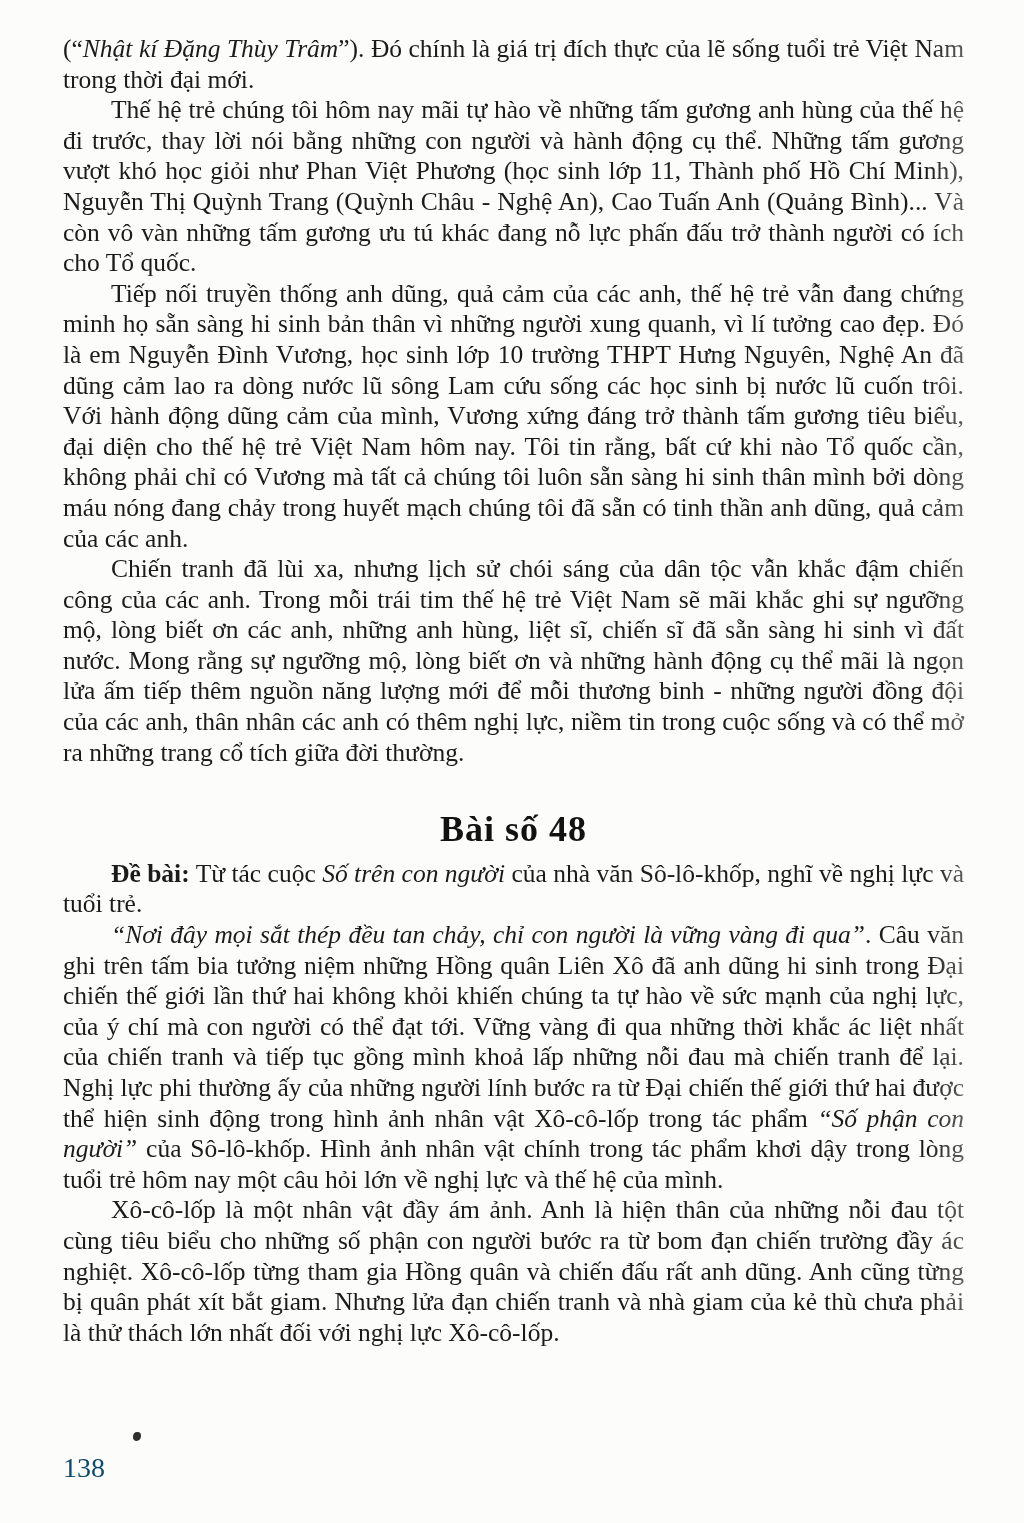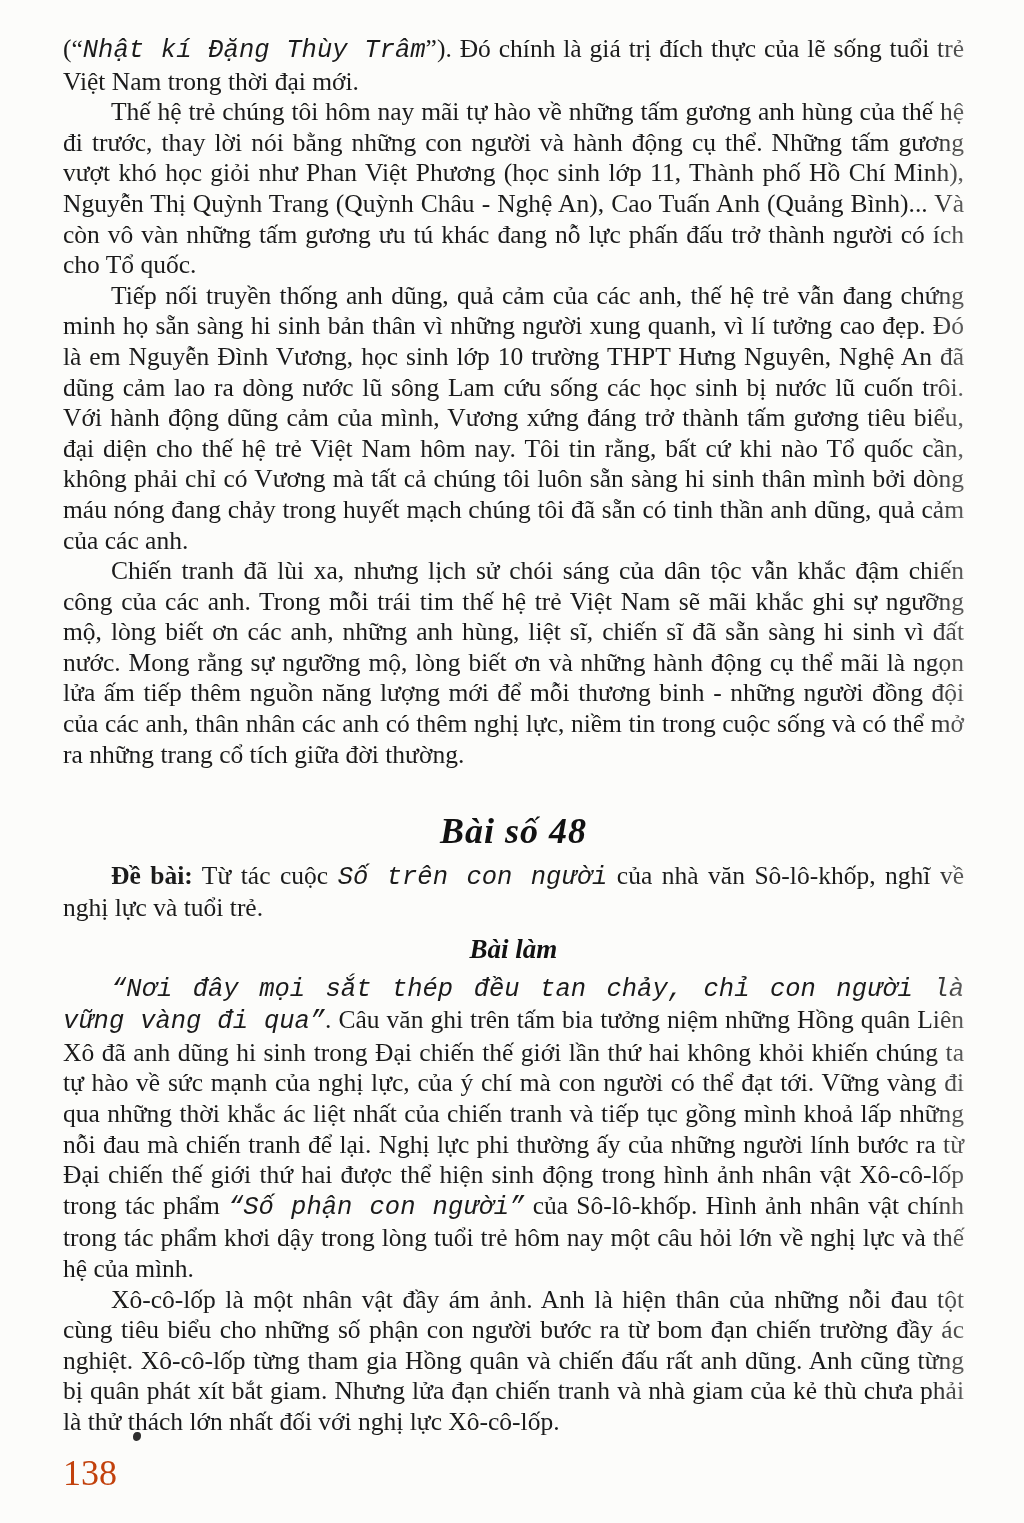--- a/index.html
+++ b/index.html
@@ -23,31 +23,30 @@
     line-height: 30.6px;
     text-align: justify;
     z-index: 1;
   }
   .text-block p.para {
     margin: 0;
     text-indent: 48px;
   }
   .text-block p.para.no-indent { text-indent: 0; }
   .seg.normal { font-style: normal; font-weight: normal; }
-  .seg.italic { font-style: italic; font-family: Liberation Mono, monospace; }
+  .seg.italic { font-style: italic; }
   .seg.bold-italic { font-weight: bold; }
   .h1 {
     margin: 46px 0 14px 0;
     text-align: center;
     font-size: 36px;
     font-weight: bold;
     letter-spacing: 1px;
     text-indent: 0;
     color: #121212;
-    font-style: italic;
   }
   .h2 {
     margin: 10px 0 8px 0;
     text-align: center;
     font-size: 27px;
     font-weight: bold;
     font-style: italic;
     text-indent: 0;
     color: #121212;
   }
@@ -107,39 +106,38 @@
     width: 8px;
     height: 9px;
     background: #2e2e2e;
     border-radius: 55% 45% 60% 50%;
     z-index: 1;
   }
   .page-number {
     position: absolute;
     left: 63px;
     top: 1452px;
-    font-size: 36px;
-    color: #c2410c;
+    font-size: 28px;
+    color: #0c4a6e;
     z-index: 1;
   }
 </style>
 </head>
 <body>
 
 <div class="page">
 
 
   <main class="text-block" id="content">
       <p class="para no-indent"><span class="seg normal">(“</span><span class="seg italic">Nhật kí Đặng Thùy Trâm</span><span class="seg normal">”). Đó chính là giá trị đích thực của lẽ sống tuổi trẻ Việt Nam trong thời đại mới.</span></p>
       <p class="para"><span class="seg normal">Thế hệ trẻ chúng tôi hôm nay mãi tự hào về những tấm gương anh hùng của thế hệ đi trước, thay lời nói bằng những con người và hành động cụ thể. Những tấm gương vượt khó học giỏi như Phan Việt Phương (học sinh lớp 11, Thành phố Hồ Chí Minh), Nguyễn Thị Quỳnh Trang (Quỳnh Châu - Nghệ An), Cao Tuấn Anh (Quảng Bình)... Và còn vô vàn những tấm gương ưu tú khác đang nỗ lực phấn đấu trở thành người có ích cho Tổ quốc.</span></p>
       <p class="para"><span class="seg normal">Tiếp nối truyền thống anh dũng, quả cảm của các anh, thế hệ trẻ vẫn đang chứng minh họ sẵn sàng hi sinh bản thân vì những người xung quanh, vì lí tưởng cao đẹp. Đó là em Nguyễn Đình Vương, học sinh lớp 10 trường THPT Hưng Nguyên, Nghệ An đã dũng cảm lao ra dòng nước lũ sông Lam cứu sống các học sinh bị nước lũ cuốn trôi. Với hành động dũng cảm của mình, Vương xứng đáng trở thành tấm gương tiêu biểu, đại diện cho thế hệ trẻ Việt Nam hôm nay. Tôi tin rằng, bất cứ khi nào Tổ quốc cần, không phải chỉ có Vương mà tất cả chúng tôi luôn sẵn sàng hi sinh thân mình bởi dòng máu nóng đang chảy trong huyết mạch chúng tôi đã sẵn có tinh thần anh dũng, quả cảm của các anh.</span></p>
       <p class="para"><span class="seg normal">Chiến tranh đã lùi xa, nhưng lịch sử chói sáng của dân tộc vẫn khắc đậm chiến công của các anh. Trong mỗi trái tim thế hệ trẻ Việt Nam sẽ mãi khắc ghi sự ngưỡng mộ, lòng biết ơn các anh, những anh hùng, liệt sĩ, chiến sĩ đã sẵn sàng hi sinh vì đất nước. Mong rằng sự ngưỡng mộ, lòng biết ơn và những hành động cụ thể mãi là ngọn lửa ấm tiếp thêm nguồn năng lượng mới để mỗi thương binh - những người đồng đội của các anh, thân nhân các anh có thêm nghị lực, niềm tin trong cuộc sống và có thể mở ra những trang cổ tích giữa đời thường.</span></p>
       <h2 class="h1">Bài số 48</h2>
       <p class="para"><span class="seg bold-italic">Đề bài:</span><span class="seg normal"> Từ tác cuộc </span><span class="seg italic">Số trên con người</span><span class="seg normal"> của nhà văn Sô-lô-khốp, nghĩ về nghị lực và tuổi trẻ.</span></p>
-      <h3 class="h2">Bài làm</h3>
       <p class="para"><span class="seg italic">“Nơi đây mọi sắt thép đều tan chảy, chỉ con người là vững vàng đi qua”</span><span class="seg normal">. Câu văn ghi trên tấm bia tưởng niệm những Hồng quân Liên Xô đã anh dũng hi sinh trong Đại chiến thế giới lần thứ hai không khỏi khiến chúng ta tự hào về sức mạnh của nghị lực, của ý chí mà con người có thể đạt tới. Vững vàng đi qua những thời khắc ác liệt nhất của chiến tranh và tiếp tục gồng mình khoả lấp những nỗi đau mà chiến tranh để lại. Nghị lực phi thường ấy của những người lính bước ra từ Đại chiến thế giới thứ hai được thể hiện sinh động trong hình ảnh nhân vật Xô-cô-lốp trong tác phẩm </span><span class="seg italic">“Số phận con người”</span><span class="seg normal"> của Sô-lô-khốp. Hình ảnh nhân vật chính trong tác phẩm khơi dậy trong lòng tuổi trẻ hôm nay một câu hỏi lớn về nghị lực và thế hệ của mình.</span></p>
       <p class="para"><span class="seg normal">Xô-cô-lốp là một nhân vật đầy ám ảnh. Anh là hiện thân của những nỗi đau tột cùng tiêu biểu cho những số phận con người bước ra từ bom đạn chiến trường đầy ác nghiệt. Xô-cô-lốp từng tham gia Hồng quân và chiến đấu rất anh dũng. Anh cũng từng bị quân phát xít bắt giam. Nhưng lửa đạn chiến tranh và nhà giam của kẻ thù chưa phải là thử thách lớn nhất đối với nghị lực Xô-cô-lốp.</span></p>
     </main>
 
   <div class="right-fade"></div>
   <div class="stray-dot"></div>
   <div class="page-number">138</div>
 
 </div>
 

